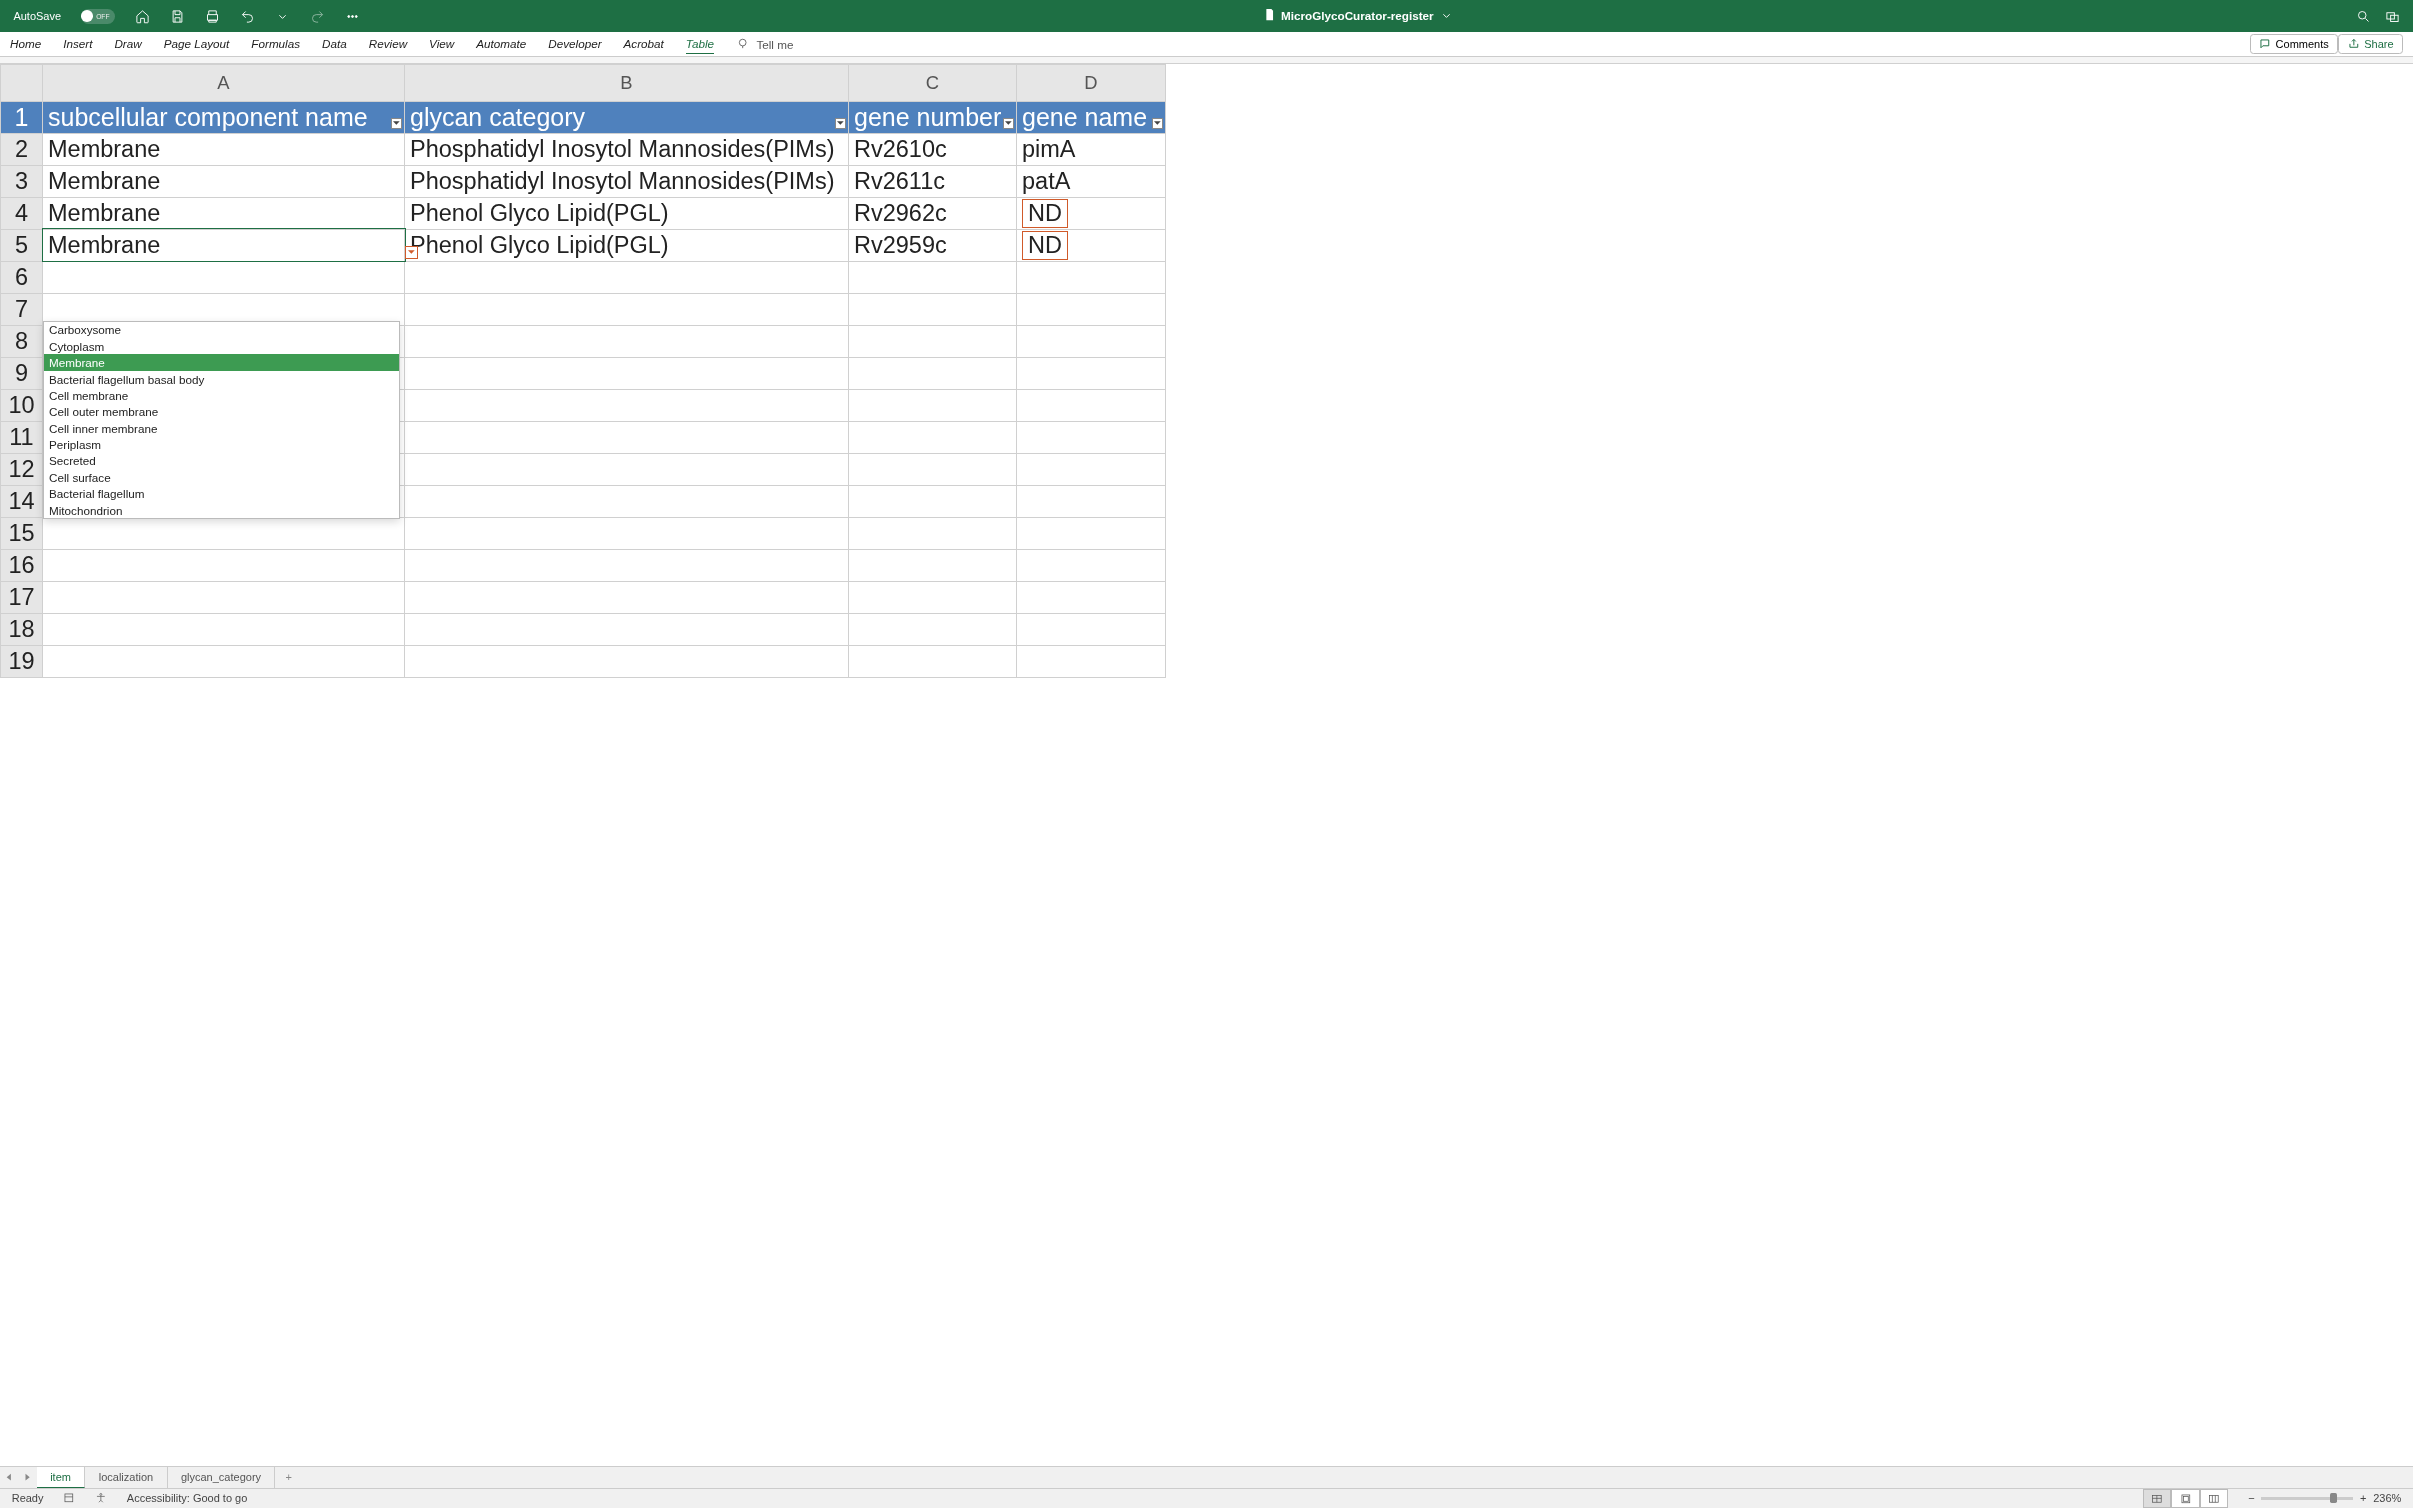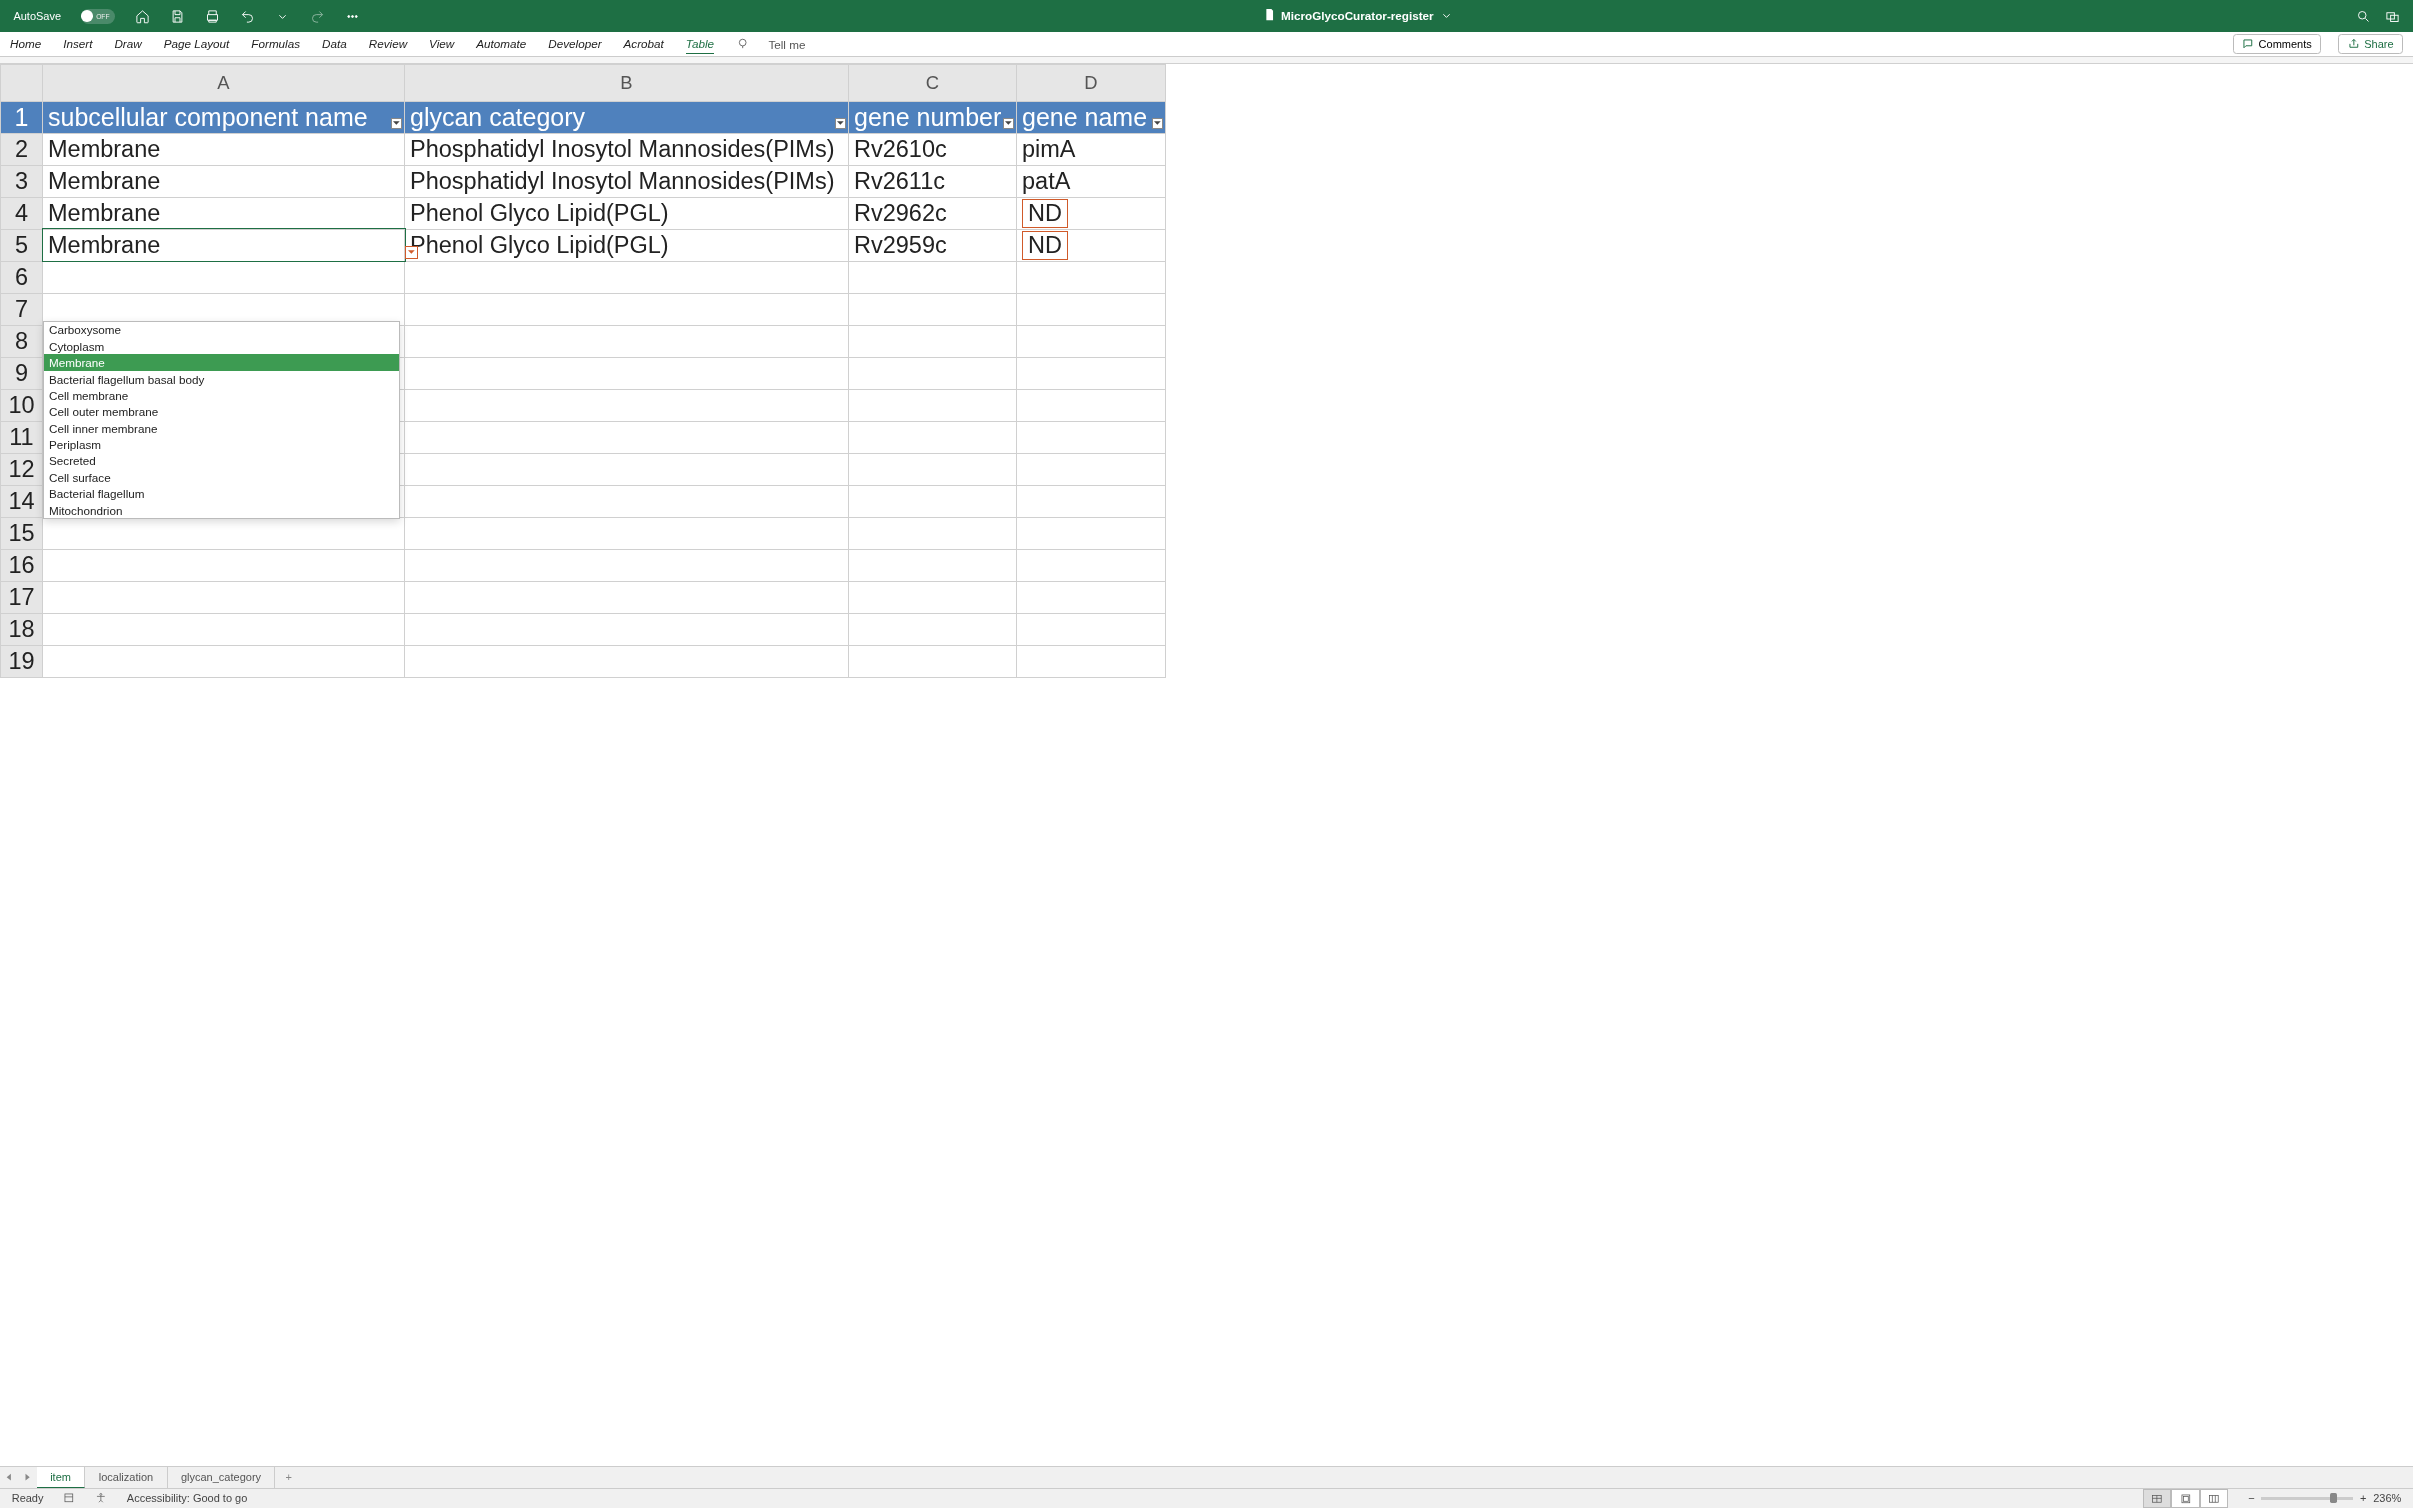--- a/index.html
+++ b/index.html
@@ -30,23 +30,23 @@
 .titlebar .right { display: flex; align-items: center; gap: 13.4px; }
 
 
 .ribbon {
   height: 25px; background: #fff; display: flex; align-items: center;
   padding: 0 10px; border-bottom: 0.8px solid #ccc; font-size: 11.7px;
 }
 .ribbon .tabs { display: flex; gap: 22px; flex: 1; }
 .ribbon .tab { color: #222; cursor: pointer; padding: 3.4px 0; font-style: italic; }
 .ribbon .tab.active { color: #1e6f44; font-weight: 500; border-bottom: 1.7px solid #1e6f44; }
-.tellme { display: flex; align-items: center; gap: 19px; color: #555; }
+.tellme { display: flex; align-items: center; gap: 7px; color: #555; }
 .tellme svg { width: 13.4px; height: 13.4px; stroke: #555; fill: none; stroke-width: 1.5; }
-.ribbon .actions { display: flex; gap: 17px; }
+.ribbon .actions { display: flex; gap: 0; }
 .rbtn {
   border: 0.8px solid #bbb; border-radius: 3.4px; padding: 3.4px 8.4px;
   display: flex; align-items: center; gap: 5px; font-size: 11px; background: #fff;
 }
 .rbtn svg { width: 11.7px; height: 11.7px; stroke: #1e6f44; fill: none; stroke-width: 2; }
 .rbtn.share { color: #1e6f44; }
 
 
 .spacer { height: 6.7px; border-bottom: 0.8px solid #d0d0d0; background: #f5f5f5; }
 

